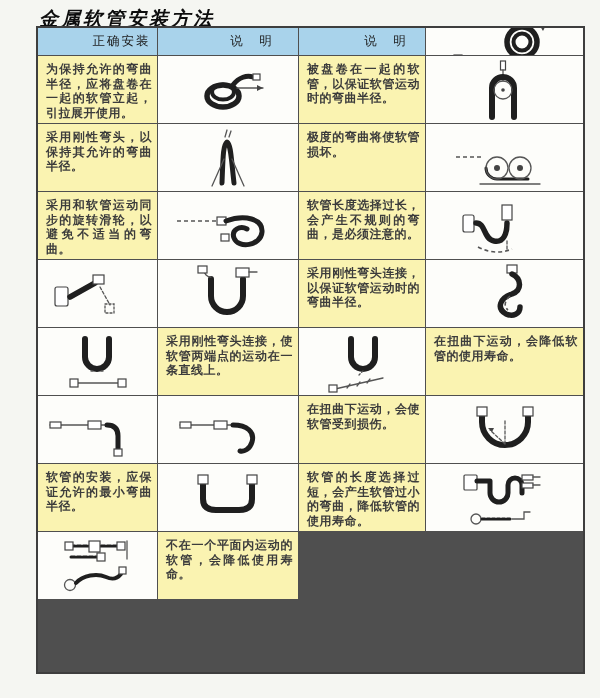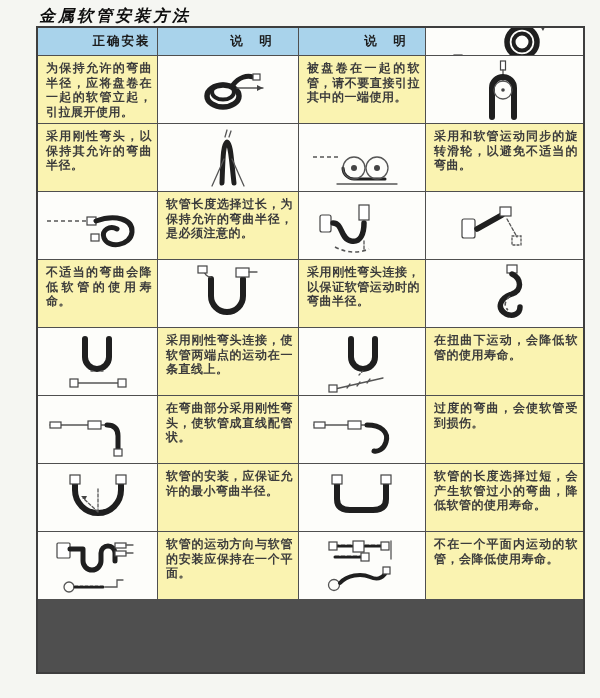--- a/index.html
+++ b/index.html
@@ -6,46 +6,46 @@
   body{
     width:600px;height:698px;position:relative;
     background:#f5f6f2;
     font-family:"Liberation Sans","DejaVu Sans",sans-serif;
     -webkit-font-smoothing:antialiased;
   }
   .title{
     position:absolute;left:35px;top:2px;margin:4px;
     font-family:"DejaVu Serif","Liberation Serif",serif;
     font-style:italic;font-weight:bold;
-    font-size:16px;letter-spacing:3px;color:#0d0d0d;
+    font-size:19px;letter-spacing:3px;color:#0d0d0d;
   }
   .grid{
     position:absolute;left:36px;top:26px;
     display:grid;
     grid-template-columns:119px 140px 126px 157px;
     grid-template-rows:27px repeat(8,67px) 72px;
     gap:1px;
     background:var(--grid-line,#4f4f4f);
     border:2px solid var(--outer-border,#3e3e3e);
   }
   .cell{overflow:hidden;}
   .hdr{
     background:var(--header-bg,#a9d3eb);
     display:flex;align-items:center;justify-content:center;
-    font-size:12.5px;font-weight:bold;color:#1b1b1b;letter-spacing:2px;padding-left:48px;
+    font-size:12.5px;font-weight:normal;color:#1b1b1b;letter-spacing:2px;padding-left:48px;
   }
   .img{
     background:var(--image-bg,#fdfdfa);
     display:flex;align-items:center;justify-content:center;
   }
   .desc{
     background:var(--desc-bg,#faf3b1);
     font-size:12px;font-weight:bold;color:#3c3c3c;
     line-height:14.6px;padding:6px 5px 2px 8px;
-    letter-spacing:0.5px;text-align:justify;font-family:Liberation Mono, monospace;
+    letter-spacing:0.5px;text-align:justify;
   }
   svg{display:block;}
   .h{stroke:#1f1f1f;fill:none;stroke-linecap:round;stroke-linejoin:round;}
   .thin{stroke:#555;fill:none;stroke-width:1.3px;stroke-linecap:round;}
   .dash{stroke:#555;fill:none;stroke-width:1.6px;stroke-dasharray:4 3;}
   .fit{fill:#fff;stroke:#444;stroke-width:1.2px;}
   .arrow{fill:#444;stroke:none;}
 </style>
 </head>
 <body>
@@ -74,39 +74,40 @@
     <div class="cell img">
       <svg width="110" height="60" viewBox="0 0 110 60">
         <ellipse class="h" cx="50" cy="36" rx="16" ry="11" stroke-width="5.5"></ellipse>
         <ellipse class="h" cx="50" cy="32" rx="11" ry="7.5" stroke-width="4"></ellipse>
         <path class="h" d="M60 25 C66 17 74 15 80 17" stroke-width="5"></path>
         <rect class="fit" x="80" y="14" width="7" height="6"></rect>
         <path class="thin" d="M64 28 H90"></path>
           <path class="arrow" d="M90 28 l-6 -3 v6 z"></path>
       </svg>
     </div>
-    <div class="cell desc">被盘卷在一起的软管，请不要直接引拉其中的一端使用。</div>
+    <div class="cell desc">被盘卷在一起的软管，以保证软管运动时的弯曲半径。</div>
 
     <div class="cell img">
       <svg width="110" height="62" viewBox="0 0 110 62">
         <rect class="fit" x="50.5" y="2" width="5" height="9"></rect>
         <path class="thin" d="M53 11 V22"></path>
         <path class="h" d="M42 58 V29 A11 11 0 0 1 64 29 V58" stroke-width="6"></path>
         <circle class="thin" cx="53" cy="31" r="9" fill="#fdfdfa"></circle>
         <circle class="arrow" cx="53" cy="31" r="1.8"></circle>
       </svg>
     </div>
     <div class="cell desc">采用刚性弯头，以保持其允许的弯曲半径。</div>
     <div class="cell img">
       <svg width="110" height="62" viewBox="0 0 110 62">
         <path class="h" d="M49 56 C50 30 50 18 54 15 C58 18 58 30 61 56" stroke-width="5"></path>
         <path class="thin" d="M39 59 L51 32 M71 59 L59 32"></path>
         <path class="thin" d="M52 10 L54 3 M56 10 L58 4"></path>
       </svg>
     </div>
+    <div class="cell desc">极度的弯曲将使软管损坏。</div>
 
     <div class="cell img">
       <svg width="110" height="60" viewBox="0 0 110 60">
         <path class="dash" d="M6 29 H34"></path>
         <path class="h" d="M36 40 A11 11 0 0 0 47 51 H78" stroke-width="3"></path>
         <circle class="thin" cx="47" cy="40" r="11" fill="#fdfdfa"></circle>
         <circle class="arrow" cx="47" cy="40" r="3"></circle>
         <circle class="thin" cx="70" cy="40" r="11" fill="#fdfdfa"></circle>
         <circle class="arrow" cx="70" cy="40" r="3"></circle>
         <path class="thin" d="M30 56 H90"></path>
@@ -114,41 +115,40 @@
     </div>
     <div class="cell desc">采用和软管运动同步的旋转滑轮，以避免不适当的弯曲。</div>
     <div class="cell img">
       <svg width="110" height="60" viewBox="0 0 110 60">
         <path class="dash" d="M4 25 H44"></path>
         <rect class="fit" x="44" y="21" width="9" height="8"></rect>
         <path class="h" d="M53 25 C72 18 90 23 89 36 C88 50 65 53 61 42 C58 34 67 29 74 33" stroke-width="5"></path>
         <rect class="fit" x="48" y="38" width="8" height="7"></rect>
       </svg>
     </div>
-    <div class="cell desc">软管长度选择过长，为保持允许的弯曲半径，是必须注意的。</div>
+    <div class="cell desc">软管长度选择过长，会产生不规则的弯曲，是必须注意的。</div>
 
     <div class="cell img">
       <svg width="110" height="62" viewBox="0 0 110 62">
         <rect class="fit" x="13" y="20" width="11" height="17" rx="2"></rect>
         <path class="h" d="M26 28 C36 28 33 44 44 46 C54 48 57 38 57 28" stroke-width="5.5"></path>
         <rect class="fit" x="52" y="10" width="10" height="15"></rect>
         <path class="thin" d="M57 46 V54" stroke-dasharray="3 2"></path>
         <path class="dash" d="M28 52 Q45 61 62 54"></path>
       </svg>
     </div>
     <div class="cell img">
       <svg width="110" height="62" viewBox="0 0 110 62">
         <rect class="fit" x="12" y="24" width="13" height="19" rx="2"></rect>
         <path class="h" d="M27 34 L52 20" stroke-width="5.5"></path>
         <rect class="fit" x="50" y="12" width="11" height="9"></rect>
         <path class="thin" d="M57 24 L67 42" stroke-dasharray="3 2"></path>
         <rect class="thin" x="62" y="41" width="9" height="9" fill="none" stroke-dasharray="2 2"></rect>
       </svg>
     </div>
-    <div class="cell desc">不适当的弯曲会降低软管的使用寿命。</div>
 
     <div class="cell img">
       <svg width="110" height="62" viewBox="0 0 110 62">
         <path class="h" d="M38 16 V33 A16 16 0 0 0 70 33 V16" stroke-width="6"></path>
         <path class="thin" d="M38 14 A7 7 0 0 1 31 7"></path>
         <rect class="fit" x="25" y="3" width="9" height="7"></rect>
         <rect class="fit" x="63" y="5" width="13" height="9"></rect>
         <path class="thin" d="M76 9 H84"></path>
       </svg>
     </div>
@@ -184,30 +184,29 @@
 
     <div class="cell img">
       <svg width="110" height="62" viewBox="0 0 110 62">
         <path class="thin" d="M7 26 H64" stroke-width="2"></path>
         <rect class="fit" x="7" y="23" width="11" height="6"></rect>
         <rect class="fit" x="45" y="22" width="13" height="8"></rect>
         <path class="h" d="M64 26 Q75 26 75 37 V50" stroke-width="5"></path>
         <rect class="fit" x="71" y="50" width="8" height="7"></rect>
       </svg>
     </div>
-    <div class="cell desc">在弯曲部分采用刚性弯头，使软管成直线配管状。</div>
     <div class="cell img">
       <svg width="110" height="62" viewBox="0 0 110 62">
         <path class="thin" d="M7 26 H60" stroke-width="2"></path>
         <rect class="fit" x="7" y="23" width="11" height="6"></rect>
         <rect class="fit" x="41" y="22" width="13" height="8"></rect>
         <path class="h" d="M60 26 C74 26 82 33 79 43 C77 50 71 53 67 52" stroke-width="5"></path>
       </svg>
     </div>
-    <div class="cell desc">过度的弯曲，会使软管受到损伤。</div>
+    <div class="cell desc">在扭曲下运动，会使软管受到损伤。</div>
 
     <div class="cell img">
       <svg width="110" height="62" viewBox="0 0 110 62">
         <path class="h" d="M32 16 V23 A23 23 0 0 0 78 23 V16" stroke-width="6"></path>
         <rect class="fit" x="27" y="8" width="10" height="9"></rect>
         <rect class="fit" x="73" y="8" width="10" height="9"></rect>
         <path class="thin" d="M55 22 L55 45 M55 45 L40 31" stroke-dasharray="3 2"></path>
         <path class="arrow" d="M42 33 l-4 -4 6 0 z"></path>
       </svg>
     </div>
@@ -226,21 +225,20 @@
         <rect class="fit" x="14" y="10" width="13" height="15" rx="1"></rect>
         <path class="h" d="M27 16 H40 V28 A9 9 0 0 0 58 28 V20 A7 7 0 0 1 72 20 V28" stroke-width="5"></path>
         <rect class="fit" x="72" y="10" width="11" height="5"></rect>
         <rect class="fit" x="72" y="18" width="11" height="5"></rect>
         <path class="thin" d="M83 12 H90 M83 20 H90"></path>
         <circle class="thin" cx="26" cy="54" r="5" fill="#fdfdfa"></circle>
         <path class="h" d="M32 54 H62" stroke-width="3" stroke-dasharray="3 2"></path>
         <path class="thin" d="M62 54 H74 V47 H80"></path>
       </svg>
     </div>
-    <div class="cell desc">软管的运动方向与软管的安装应保持在一个平面。</div>
     <div class="cell img">
       <svg width="110" height="66" viewBox="0 0 110 66">
         <path class="h" d="M28 13 H78" stroke-width="3" stroke-dasharray="4 2"></path>
         <rect class="fit" x="22" y="9" width="8" height="8"></rect>
         <rect class="fit" x="46" y="8" width="11" height="11"></rect>
         <rect class="fit" x="74" y="9" width="8" height="8"></rect>
         <path class="thin" d="M84 8 V26"></path>
         <path class="h" d="M28 24 H56" stroke-width="3" stroke-dasharray="4 2"></path>
         <rect class="fit" x="54" y="20" width="8" height="8"></rect>
         <circle class="thin" cx="27" cy="52" r="5.5" fill="#fdfdfa"></circle>

